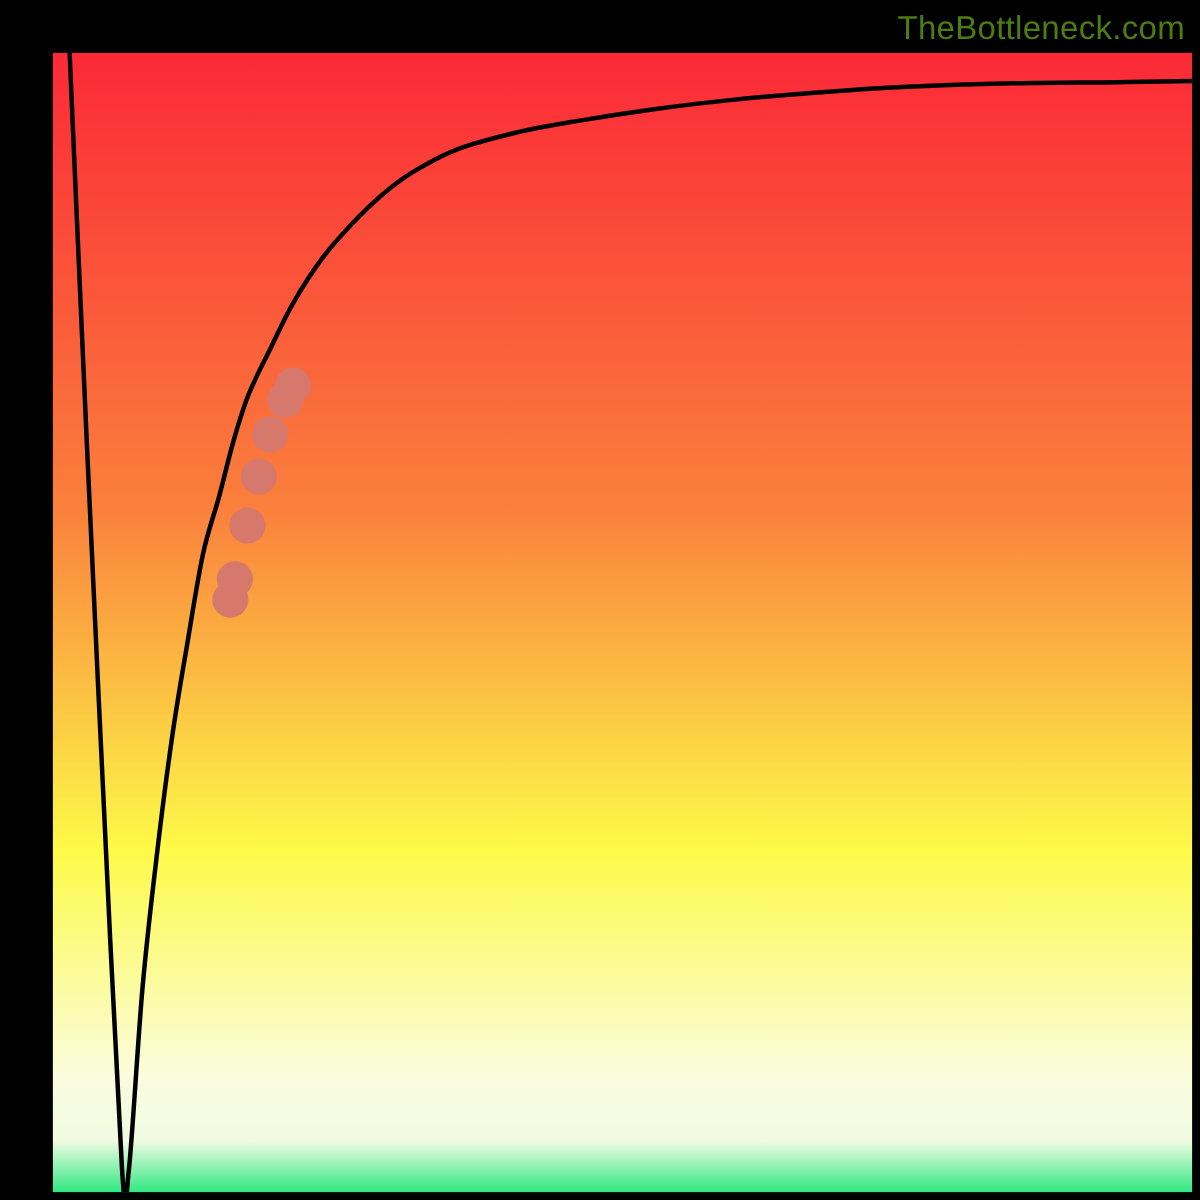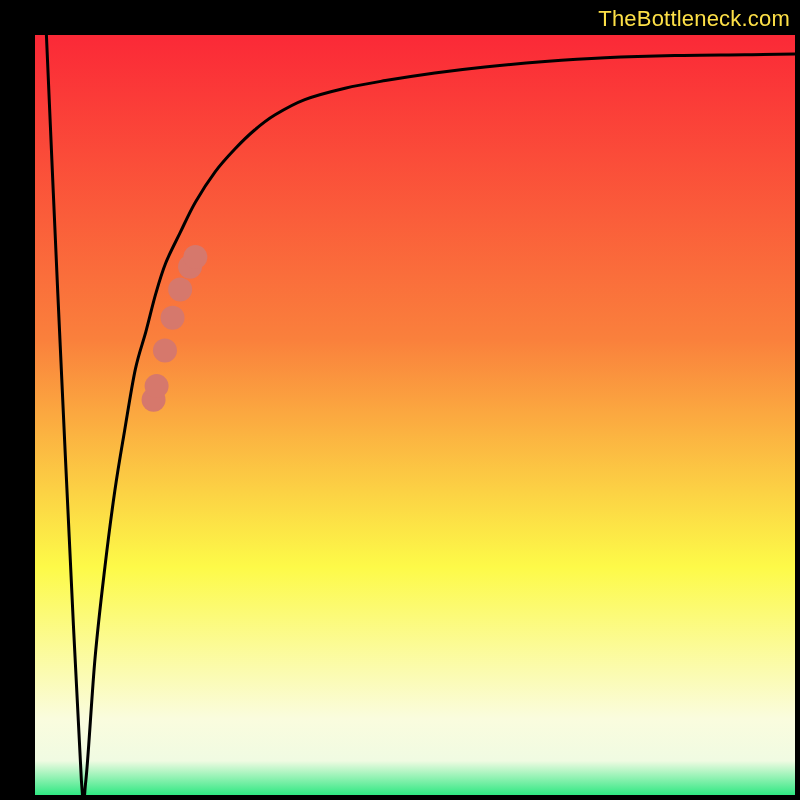--- a/index.html
+++ b/index.html
@@ -28,21 +28,21 @@
   }
   .plot-area svg {
     display: block;
     width: 760px;
     height: 760px;
   }
   .attribution {
     position: absolute;
     top: 6px;
     right: 10px;
-    color: #fde047;
+    color: #4d7c0f;
     font-size: 22px;
     font-weight: 500;
     letter-spacing: 0.2px;
     z-index: 10;
   }
 </style>
 </head>
 <body>
 
 <div class="frame">

